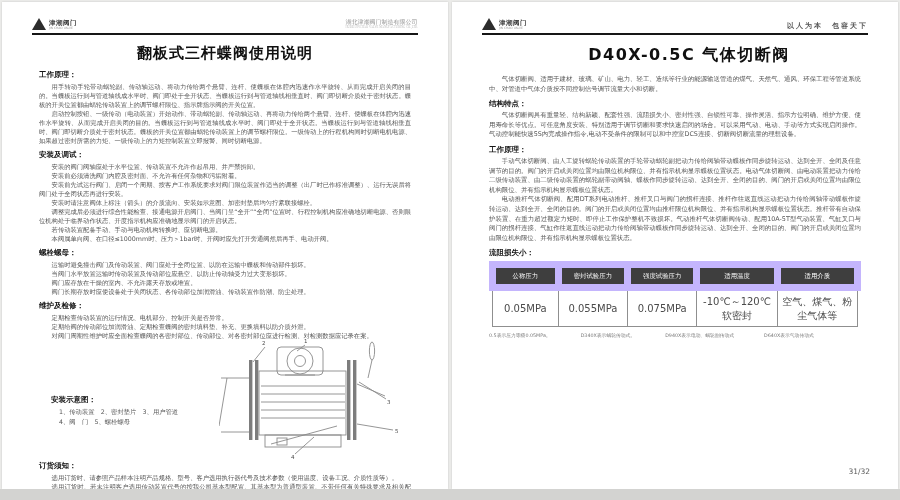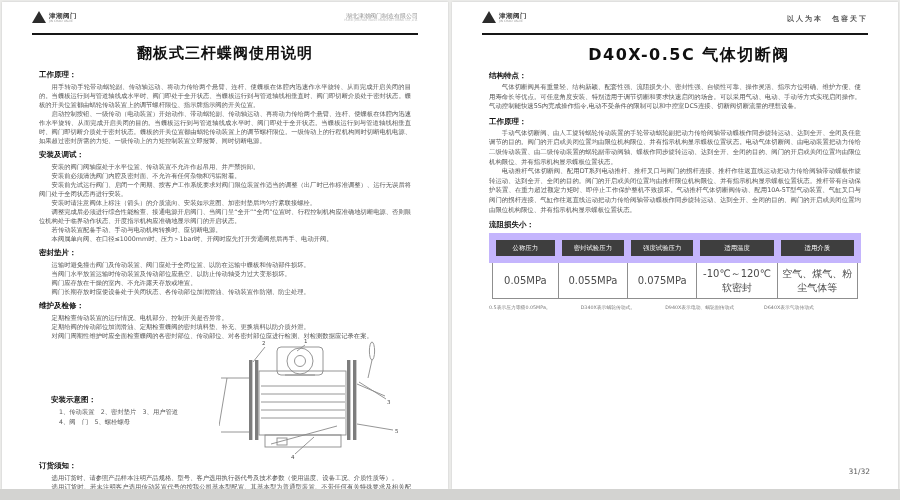--- a/index.html
+++ b/index.html
@@ -13,33 +13,33 @@
   .page {
     position:absolute; top:2px; width:446px; height:487px;
     background:#ffffff; overflow:hidden;
     box-shadow:0 0 2px rgba(0,0,0,.15);
   }
   .page-left { left:2px; }
   .page-right { left:452px; }
 
   .page-header {
     display:flex; justify-content:space-between; align-items:flex-end;
-    margin:9px 30px 0 30px; padding-bottom:10px;
+    margin:9px 30px 0 30px; padding-bottom:3px;
     border-bottom:2px solid #161616; height:24px;
   }
   .brand { display:flex; align-items:flex-end; gap:3px; }
   .logo-tri {
     width:0; height:0;
     border-left:7px solid transparent; border-right:7px solid transparent;
     border-bottom:12px solid #2c2c2c;
   }
   .brand-text { line-height:1; }
   .brand-name { font-size:6.5px; font-weight:bold; color:#3a3a3a; letter-spacing:.5px; }
   .brand-sub { font-size:3px; color:#9a9a9a; margin-top:1px; }
-  .hdr-right { text-align:right; line-height:1.2; }
+  .hdr-right { text-align:left; line-height:1.2;font-family:Liberation Serif, serif; }
   .company { font-size:6px; color:#8f8f8f; }
   .company-sub { font-size:3px; color:#bcbcbc; }
   .motto { font-size:7px; color:#555; letter-spacing:2px; font-weight:bold; }
 
   .doc-title { text-align:center; font-weight:bold; color:#101010; }
   .page-left .doc-title { font-size:15px; margin-top:9px; letter-spacing:1px; }
   .page-right .doc-title { font-size:16px; margin-top:10px; letter-spacing:1.5px;padding-left:28px; }
 
   .content { padding:0 37px; }
   .sec-h { font-size:7.5px; font-weight:bold; color:#151515; margin:5px 0 2px 0; }
@@ -106,21 +106,21 @@
 
       <div class="sec-h">安装及调试：</div>
       <p class="bp">安装的阀门阀轴应处于水平位置、传动装置不允许作起吊用、并严禁拆卸。</p>
       <p class="bp">安装前必须清洗阀门内腔及密封面、不允许有任何杂物和污垢附着。</p>
       <p class="bp">安装前先试运行阀门、启闭一个周期、按客户工作系统要求对阀门限位装置作适当的调整（出厂时已作标准调整）、运行无误后将阀门处于全闭状态再进行安装。</p>
       <p class="bp">安装时请注意阀体上标注（箭头）的介质流向、安装如示意图、加密封垫后均匀拧紧联接螺栓。</p>
       <p class="bp">调整完成后必须进行综合性能检查、接通电源开启阀门、当阀门呈“全开”“全闭”位置时、行程控制机构应准确地切断电源、否则限位机构处于临界动作状态、开度指示机构应准确地显示阀门的开启状态。</p>
       <p class="bp">若传动装置配备手动、手动与电动机构转换时、应切断电源。</p>
       <p class="bp">本阀属单向阀、在口径≤1000mm时、压力＞1bar时、开阀时应先打开旁通阀然后再手、电动开阀。</p>
 
-      <div class="sec-h">密封垫片：</div>
+      <div class="sec-h">螺栓螺母：</div>
       <p class="bp">运输时避免撞击阀门及传动装置、阀门应处于全闭位置、以防在运输中蝶板和传动部件损坏。</p>
       <p class="bp">当阀门水平放置运输时传动装置及传动部位应悬空、以防止传动轴受力过大变形损坏。</p>
       <p class="bp">阀门应存放在干燥的室内、不允许露天存放或堆置。</p>
       <p class="bp">阀门长期存放时应使设备处于关闭状态、各传动部位加润滑油、传动装置作防潮、防尘处理。</p>
 
       <div class="sec-h">维护及检修：</div>
       <p class="bp">定期检查传动装置的运行情况、电机部分、控制开关是否异常。</p>
       <p class="bp">定期给阀的传动部位加润滑油、定期检查蝶阀的密封填料垫、补充、更换填料以防介质外泄。</p>
       <p class="bp">对阀门周期性维护时应全面检查蝶阀的各密封部位、传动部位、对各密封部位应进行检测、对检测数据应记录在案。</p>
 
@@ -194,20 +194,21 @@
         </div>
       </div>
       <div class="hdr-right">
         <div class="motto">以人为本　包容天下</div>
       </div>
     </div>
 
     <div class="doc-title">D40X-0.5C  气体切断阀</div>
 
     <div class="content">
+      <p class="bp" style="margin-top:9px;">气体切断阀、适用于建材、玻璃、矿山、电力、轻工、造纸等行业的能源输送管道的煤气、天然气、通风、环保工程等管道系统中、对管道中气体介质按不同控制信号调节流量大小和切断。</p>
 
       <div class="sec-h">结构特点：</div>
       <p class="bp">气体切断阀具有重量轻、结构新颖、配套性强、流阻损失小、密封性强、自锁性可靠、操作灵活、指示方位明确、维护方便、使用寿命长等优点。可任意角度安装、特别适用于调节切断和要求快速启闭的场合。可以采用气动、电动、手动等方式实现启闭操作。气动控制能快速5S内完成操作指令,电动不受条件的限制可以和中控室DCS连接、切断阀切断流量的理想设备。</p>
 
       <div class="sec-h">工作原理：</div>
       <p class="bp">手动气体切断阀、由人工旋转蜗轮传动装置的手轮带动蜗轮副把动力传给阀轴带动蝶板作同步旋转运动、达到全开、全闭及任意调节的目的。阀门的开启或关闭位置均由限位机构限位、并有指示机构显示蝶板位置状态。电动气体切断阀、由电动装置把动力传给二级传动装置、由二级传动装置的蜗轮副带动阀轴、蝶板作同步旋转运动、达到全开、全闭的目的、阀门的开启或关闭位置均由限位机构限位、并有指示机构显示蝶板位置状态。</p>
       <p class="bp">电动推杆气体切断阀、配用DT系列电动推杆、推杆叉口与阀门的拐杆连接、推杆作往返直线运动把动力传给阀轴带动蝶板作旋转运动、达到全开、全闭的目的。阀门的开启或关闭位置均由推杆限位机构限位、并有指示机构显示蝶板位置状态。推杆带有自动保护装置、在重力超过额定力矩时、即停止工作保护整机不致损坏。气动推杆气体切断阀传动、配用10A-5T型气动装置、气缸叉口与阀门的拐杆连接、气缸作往返直线运动把动力传给阀轴带动蝶板作同步旋转运动、达到全开、全闭的目的、阀门的开启或关闭位置均由限位机构限位、并有指示机构显示蝶板位置状态。</p>
 
       <div class="sec-h">流阻损失小：</div>
       <table class="params">

